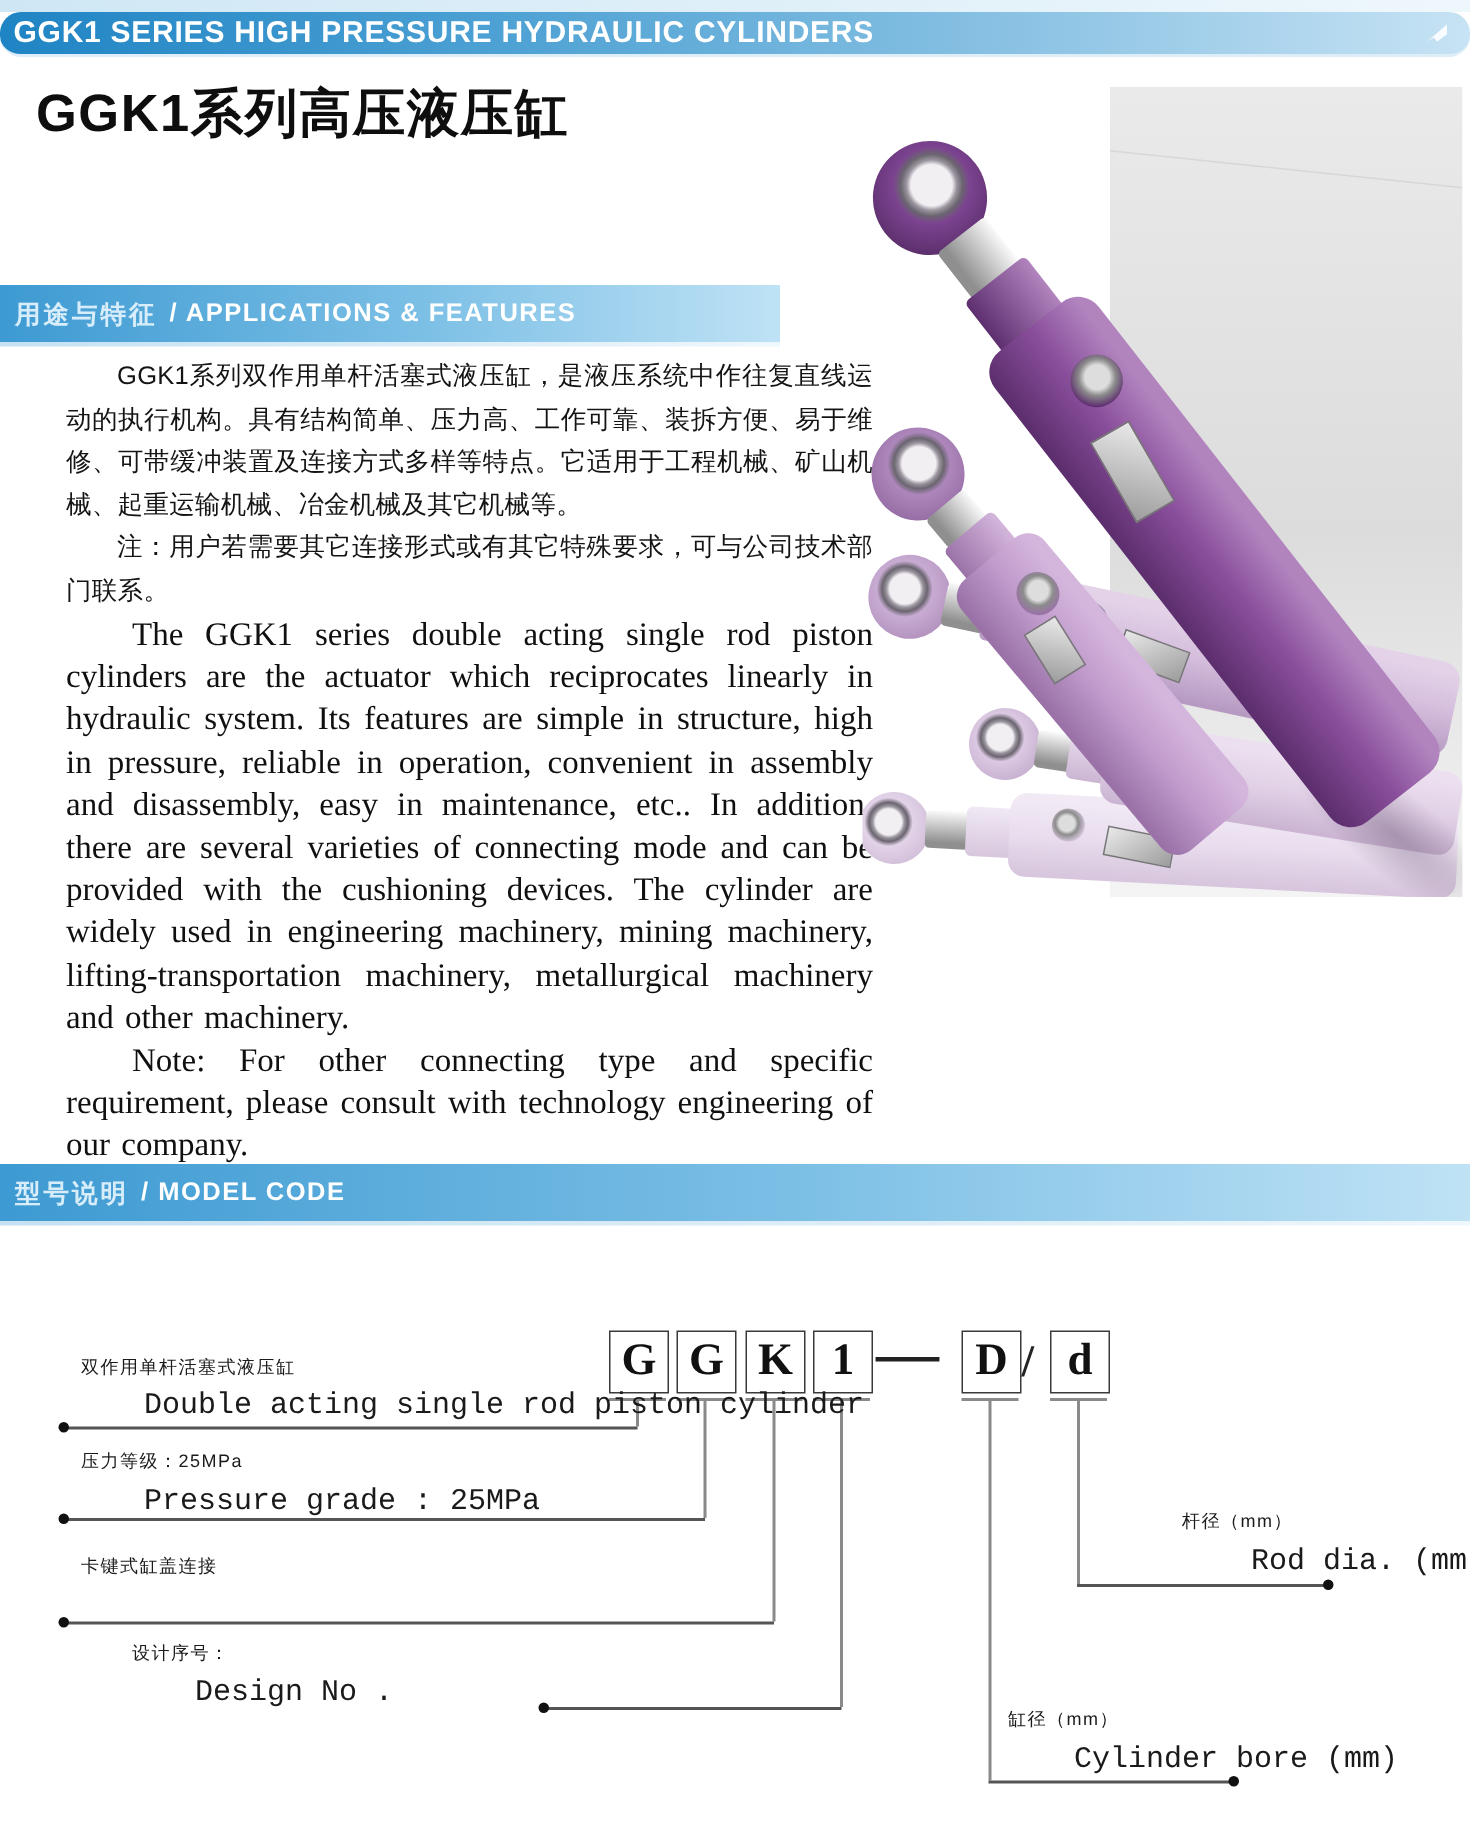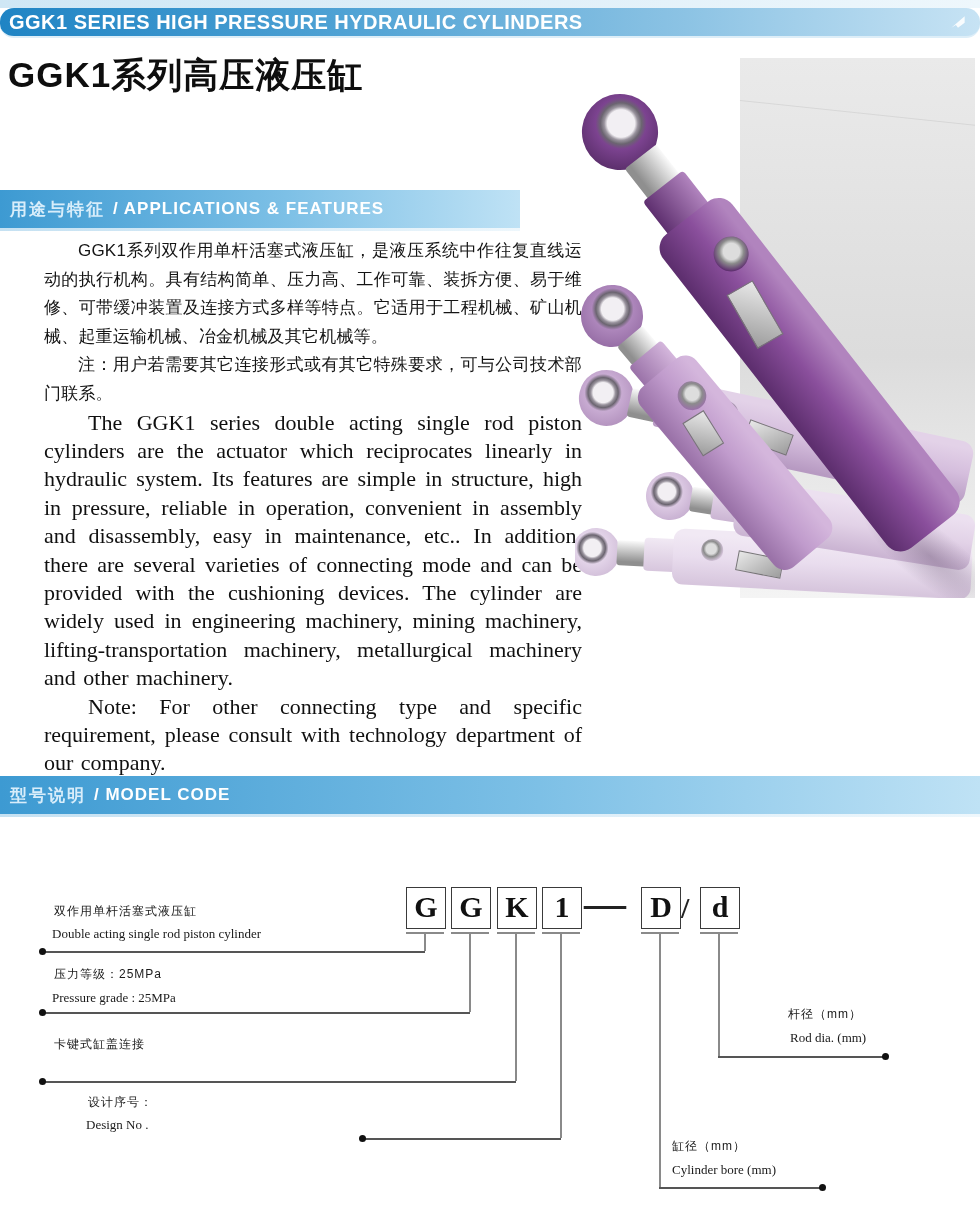--- a/index.html
+++ b/index.html
@@ -10,21 +10,21 @@
   .top-strip{position:absolute;left:0;top:0;width:980px;height:8px;
              background:linear-gradient(90deg,#cfe7f5,#eef7fc);}
   .banner{position:absolute;left:0;top:8px;width:980px;height:28px;display:flex;align-items:center;
           background:linear-gradient(90deg,#1f84c4 0%,#4fa2d4 35%,#8cc3e4 70%,#c7e3f4 100%);
           border-bottom:2px solid #ddeef8;border-radius:14px;}
   .banner-title{color:#fff;font-weight:bold;font-size:20px;letter-spacing:.5px;padding-left:9px;
                 white-space:nowrap;}
   .banner-icon{margin-left:auto;margin-right:12px;width:20px;height:20px;}
 
   
-  .page-title{position:absolute;left:8px;top:52px;margin:0;font-size:35px;font-weight:bold;
+  .page-title{position:absolute;left:24px;top:52px;margin:0;font-size:35px;font-weight:bold;
               color:#0e0e0e;letter-spacing:1px;}
 
   
   .section-bar{position:absolute;height:38px;display:flex;align-items:center;gap:8px;
                padding-left:10px;box-sizing:border-box;
                background:linear-gradient(90deg,#3d9ad2 0%,#7dc0e6 55%,#bfe2f5 100%);}
   .section-bar::after{content:"";position:absolute;left:0;right:0;top:100%;height:3px;
                background:linear-gradient(90deg,#c5e1f2,#eef7fc);}
   .bar1{left:0;top:190px;width:520px;}
   .bar2{left:0;top:776px;width:980px;}
@@ -77,22 +77,22 @@
   .code-dash{position:absolute;left:584px;top:22px;font-family:"Liberation Serif",serif;
              font-weight:bold;font-size:42px;color:#222;line-height:42px;}
   .code-slash{position:absolute;left:681px;top:29px;font-family:"Liberation Serif",serif;
               font-weight:bold;font-size:30px;color:#222;line-height:38px;}
   .tick{position:absolute;top:72px;width:38px;height:2px;background:#8a8a8a;}
   .vline{position:absolute;width:1.5px;background:#8a8a8a;}
   .hline{position:absolute;height:1.5px;background:#555;}
   .dot{position:absolute;width:7px;height:7px;border-radius:50%;background:#111;}
   .lab-zh{position:absolute;font-family:"Liberation Sans",sans-serif;font-size:12px;color:#1a1a1a;
           letter-spacing:1px;white-space:nowrap;}
-  .lab-en{position:absolute;font-family:Liberation Serif, serif;font-size:13px;color:#1a1a1a;
-          white-space:nowrap;}
+  .lab-en{position:absolute;font-family:Liberation Mono, monospace;font-size:20px;color:#1a1a1a;
+          white-space:nowrap;margin-left:44px;}
 </style>
 </head>
 <body>
 
 <div class="page">
 
   <div class="top-strip"></div>
 
   <div class="banner">
     <span class="banner-title">GGK1 SERIES HIGH PRESSURE HYDRAULIC CYLINDERS</span>
@@ -105,21 +105,21 @@
 
   <div class="section-bar bar1">
     <span class="sec-zh">用途与特征</span>
     <span class="sec-en">/ APPLICATIONS  &amp;  FEATURES</span>
   </div>
 
   <div class="text-col">
     <p class="zh">GGK1系列双作用单杆活塞式液压缸，是液压系统中作往复直线运动的执行机构。具有结构简单、压力高、工作可靠、装拆方便、易于维修、可带缓冲装置及连接方式多样等特点。它适用于工程机械、矿山机械、起重运输机械、冶金机械及其它机械等。</p>
     <p class="zh">注：用户若需要其它连接形式或有其它特殊要求，可与公司技术部门联系。</p>
     <p class="en">The GGK1 series double acting single rod piston cylinders are the actuator which reciprocates linearly in hydraulic system. Its features are simple in structure, high in pressure, reliable in operation, convenient in assembly and disassembly, easy in maintenance, etc.. In addition, there are several varieties of connecting mode and can be provided with the cushioning devices. The cylinder are widely used in engineering machinery, mining machinery, lifting-transportation machinery, metallurgical machinery and other machinery.</p>
-    <p class="en">Note: For other connecting type and specific requirement, please consult with technology department of our company.</p>
+    <p class="en">Note: For other connecting type and specific requirement, please consult with technology engineering of our company.</p>
   </div>
 
   <div class="product-image">
     <div class="gray-band"></div>
 
     <div class="cyl" style="--len:400px;--w:56px;--c1:#f1e9f4;--c2:#e9ddee;--c3:#d7c6dd;--ring:#e2d3e8;--ringd:#c9b4d1;left:-3px;top:466px;transform:rotate(3deg);transform-origin:24px 28px;z-index:2;">
       <div class="c-ring"></div>
       <div class="c-neck"></div>
       <div class="c-rod"></div>
       <div class="c-body"></div>

